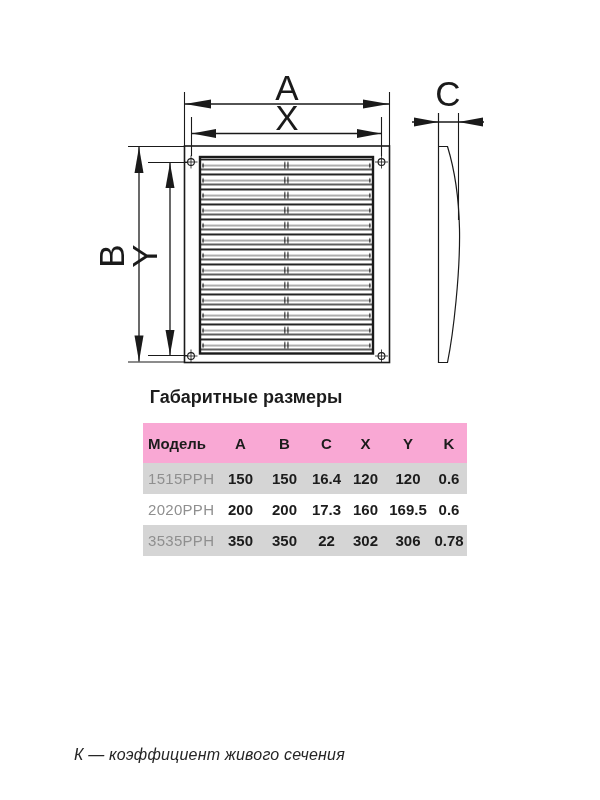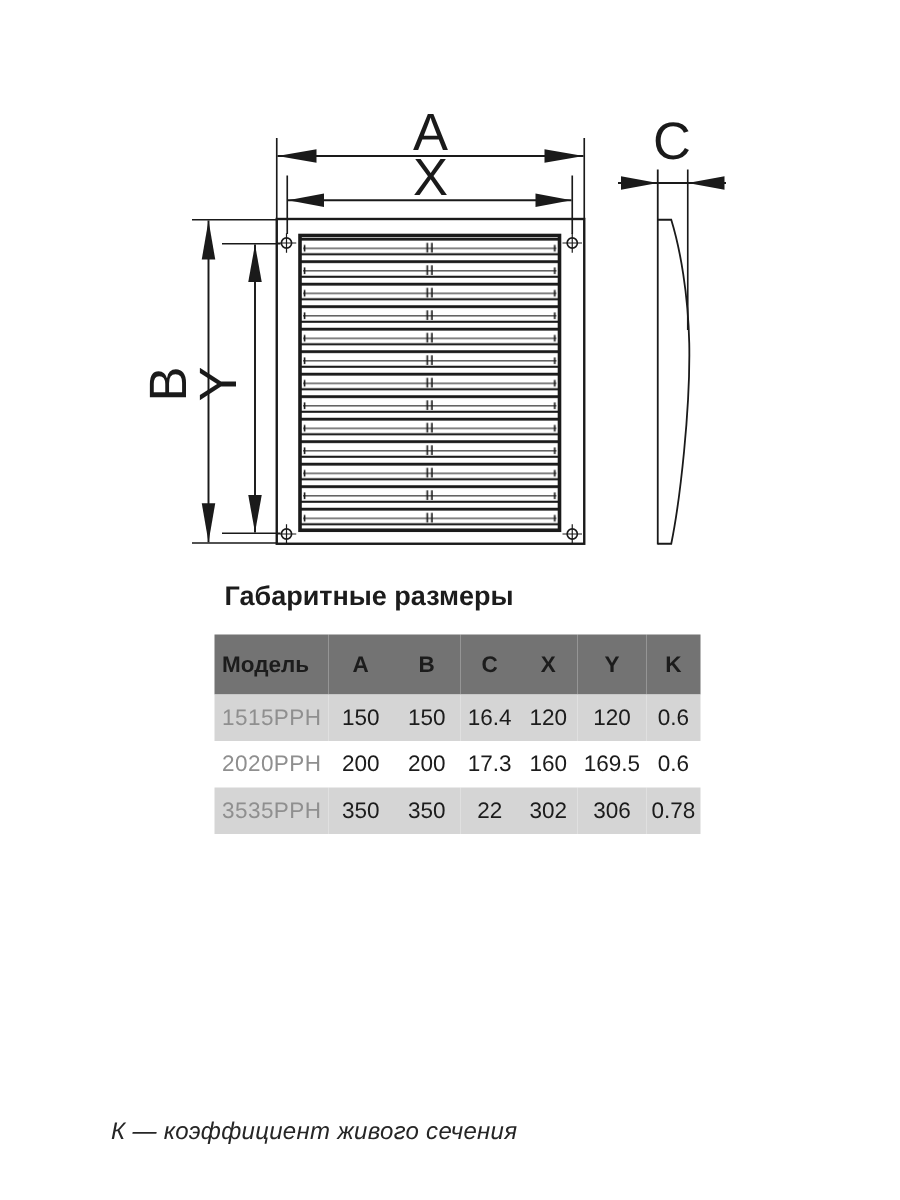--- a/index.html
+++ b/index.html
@@ -13,25 +13,25 @@
     position:absolute;top:387px;left:0;width:492px;text-align:center;
     font-size:18px;font-weight:bold;color:#1c1c1c;
   }
   table.dims{
     position:absolute;top:423px;left:143px;width:324px;
     border-collapse:collapse;table-layout:fixed;
   }
   table.dims th, table.dims td{
     font-size:15px;text-align:center;vertical-align:middle;padding:0;
   }
-  table.dims thead tr{background:#737373;height:40px;}
+  table.dims thead tr{background:#f9a8d4;height:40px;}
   table.dims thead th{font-weight:bold;color:#1c1c1c;}
   table.dims tbody tr{height:31px;background:#ffffff;}
   table.dims tbody tr:nth-child(odd){background:#d5d5d5;}
-  table.dims td.val{font-weight:normal;color:#1c1c1c;}
+  table.dims td.val{font-weight:bold;color:#1c1c1c;}
   table.dims .model-col{text-align:left;padding-left:5px;}
   table.dims td.model{color:#8f8f8f;font-weight:normal;letter-spacing:0.3px;}
   .col-model{width:76px;}
   .col-a{width:43px;}.col-b{width:45px;}.col-c{width:39px;}
   .col-x{width:39px;}.col-y{width:46px;}.col-k{width:36px;}
   .footnote{
     position:absolute;top:746px;left:74px;font-size:16px;color:#262626;letter-spacing:0.2px;font-style:italic;
   }
 </style>
 </head>

